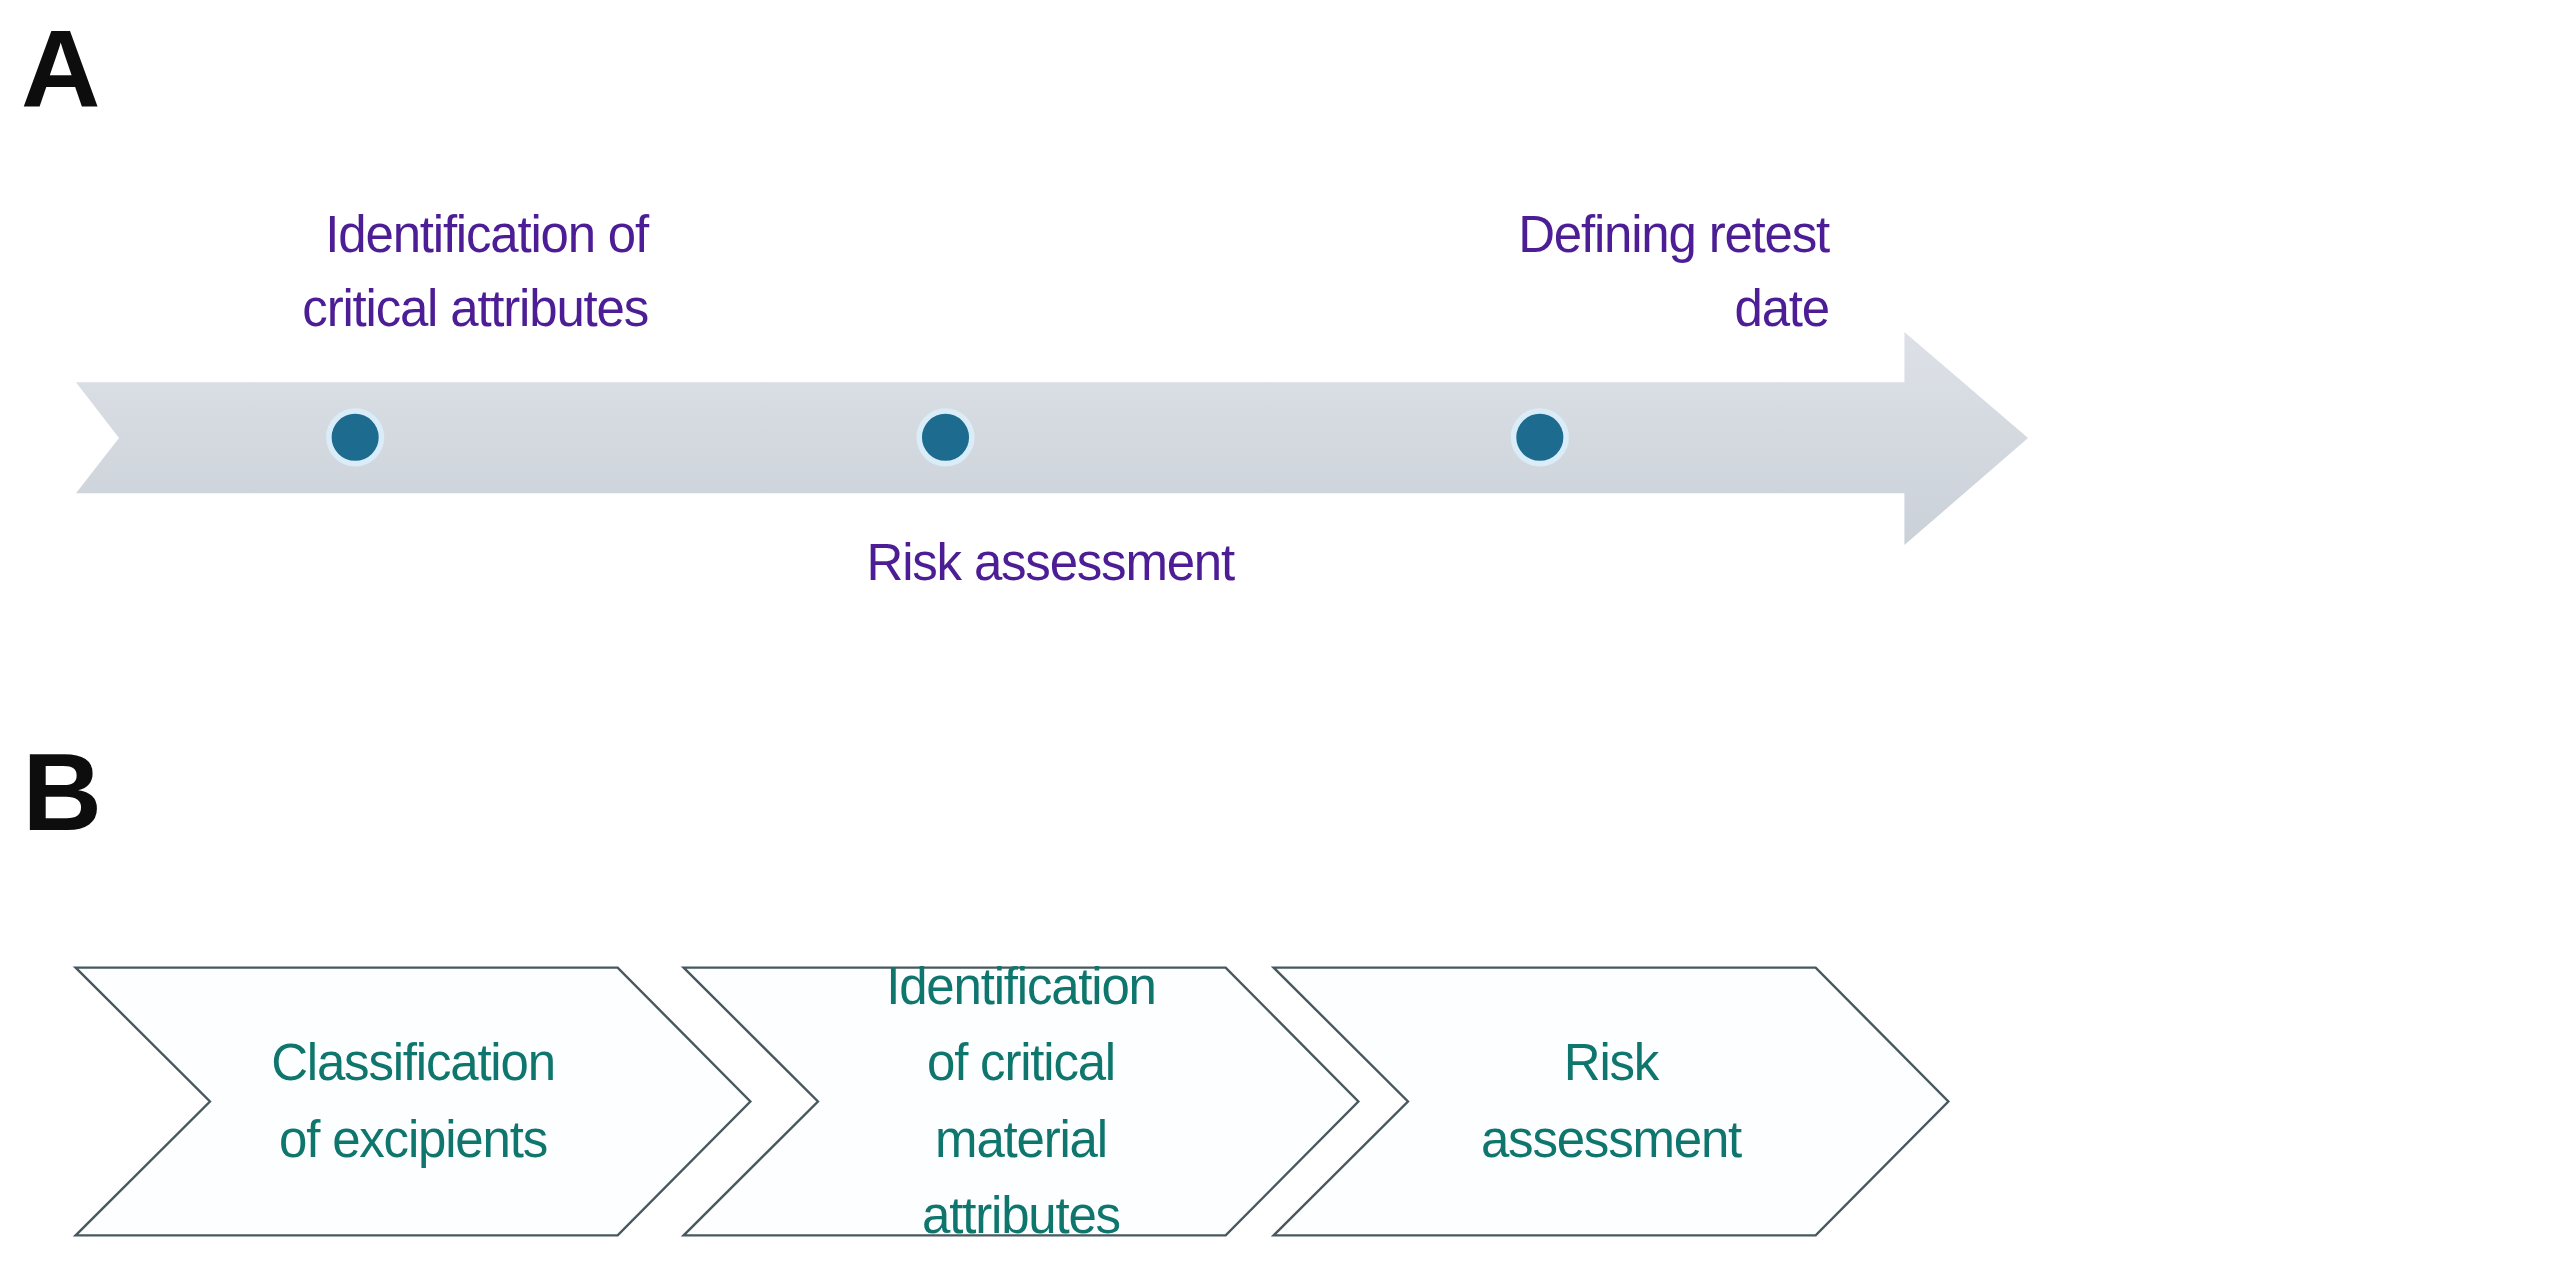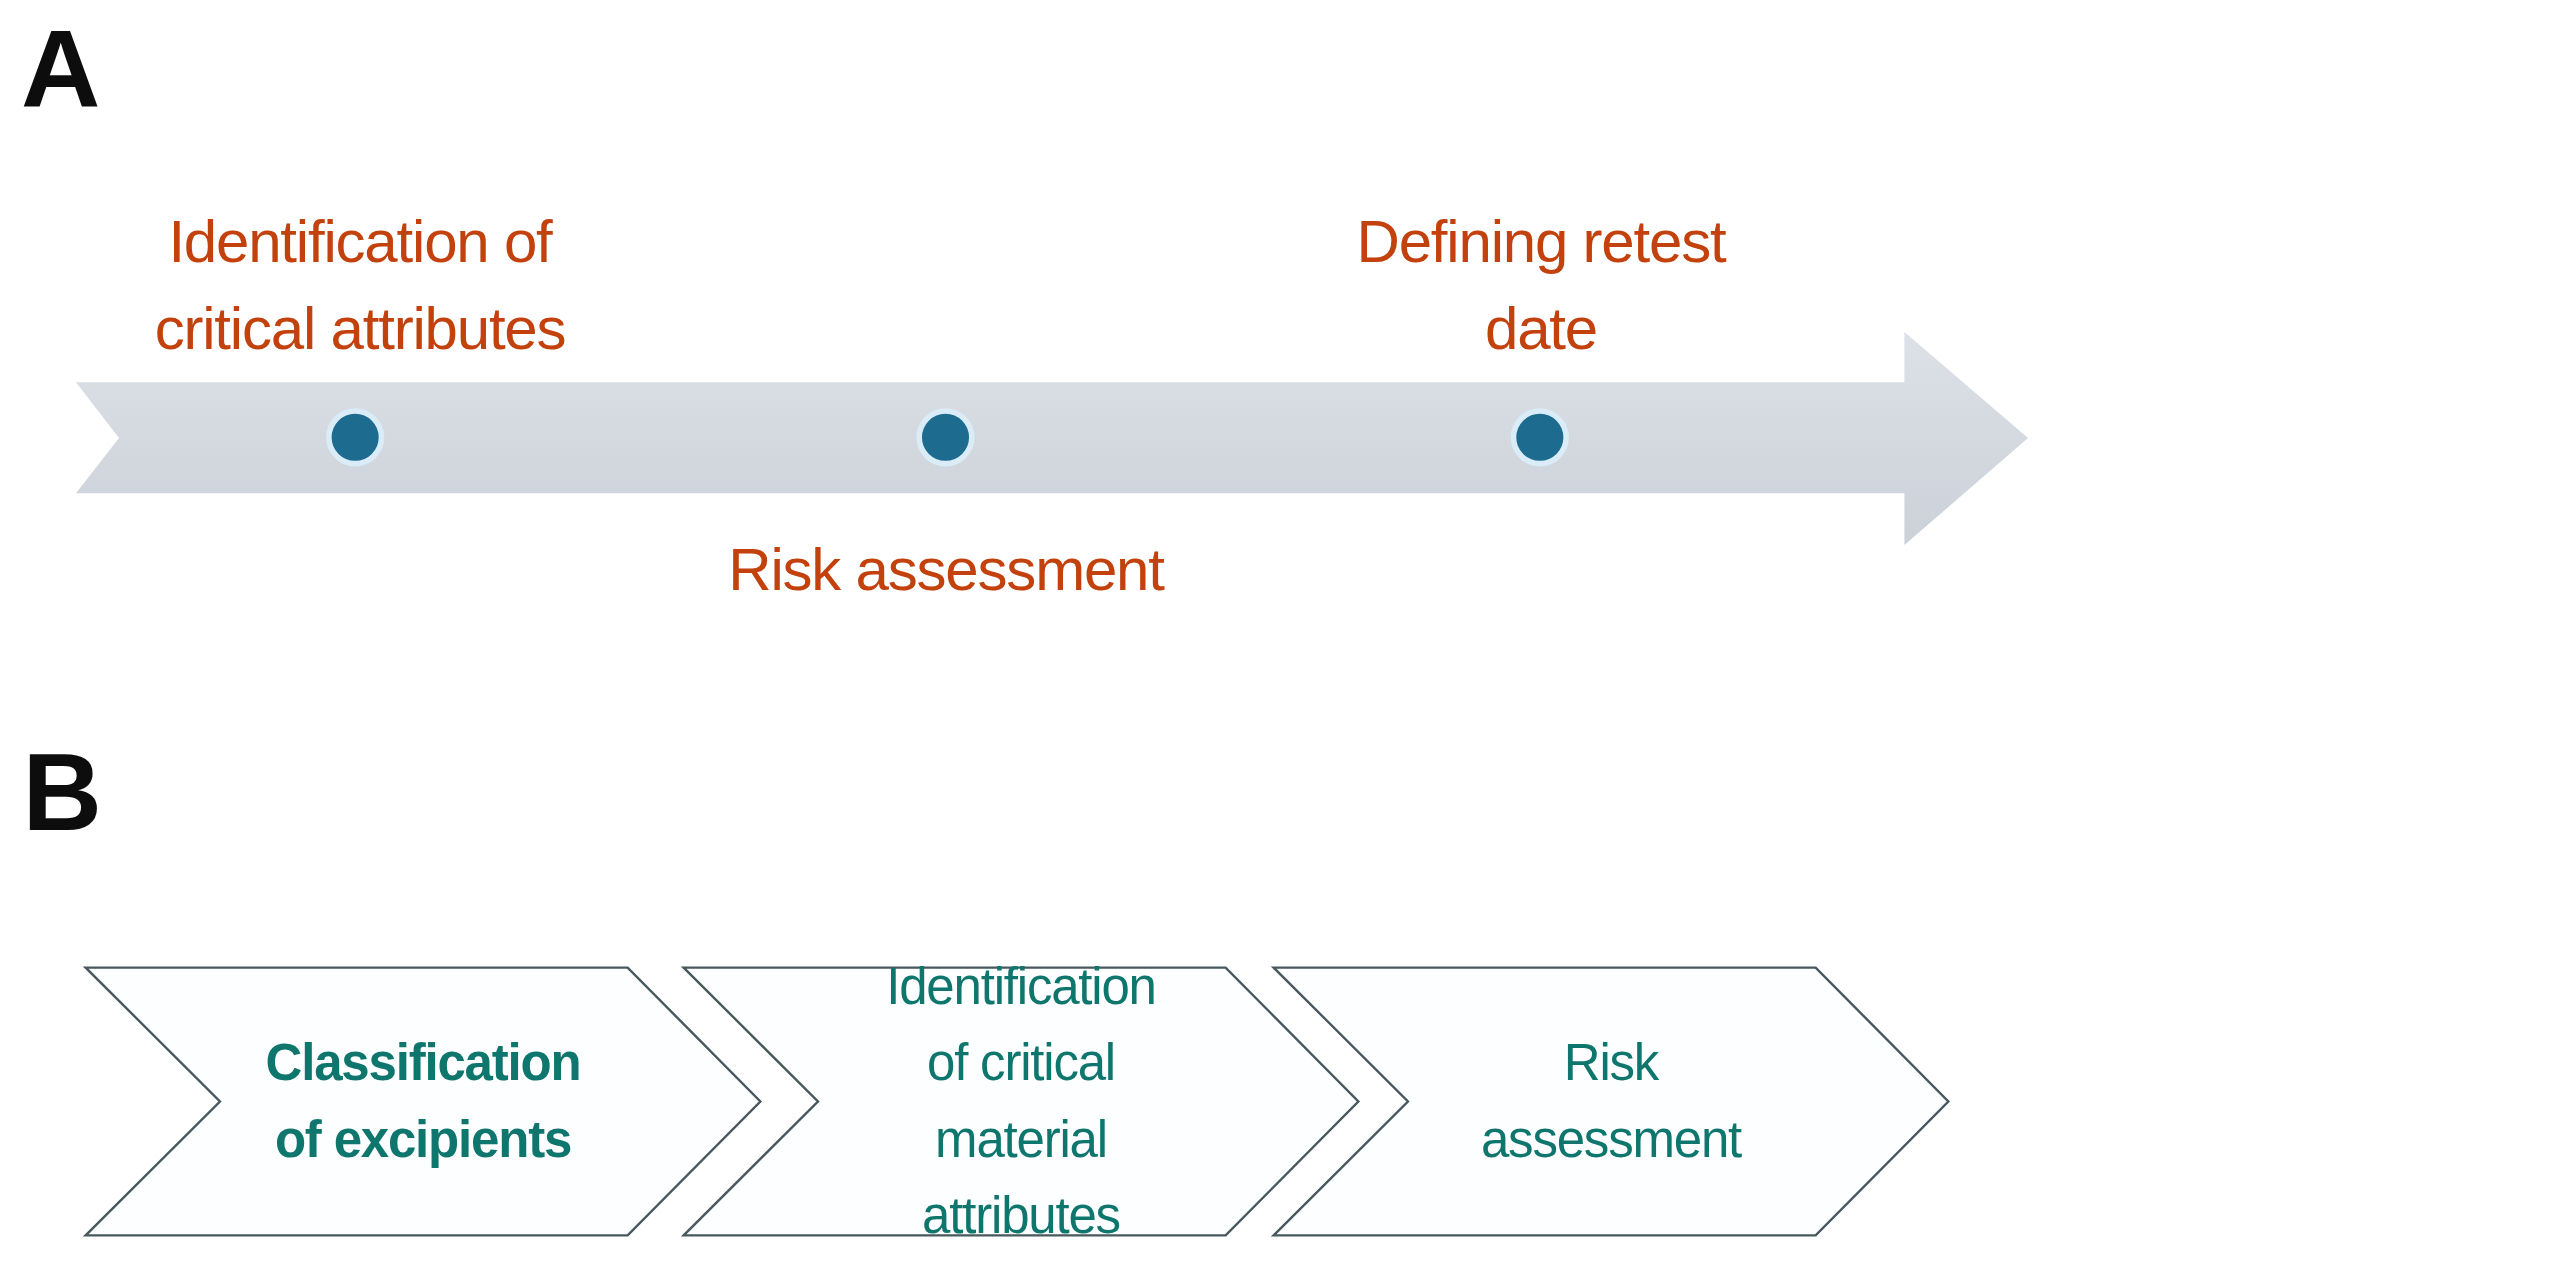--- a/index.html
+++ b/index.html
@@ -19,46 +19,46 @@
     line-height: 1;
     color: #0d0d0d;
     letter-spacing: 0;
   }
   .panel-letter.a { left: 21px; top: 12.8px; }
   .panel-letter.b { left: 22.4px; top: 737px; }
 
   .milestone-label {
     position: absolute;
     width: 576px;
-    text-align: center;
-    font-size: 60px;
+    text-align: right;
+    font-size: 51px;
     line-height: 1.45;
     letter-spacing: -1.2px;
     white-space: pre-line;
-    color: #c2410c;
+    color: #4c1d95;
   }
   .milestone-label.m0 { left: 72px;  top: 198px; }
   .milestone-label.m2 { left: 1253px; top: 198px; }
   .milestone-label.m1 { left: 658px; top: 526px; }
 
   .timeline-arrow-svg {
     position: absolute;
     left: 74px;
     top: 332px;
     width: 1956px;
     height: 213px;
   }
 
   .chevron {
     position: absolute;
     top: 966px;
     width: 678px;
     height: 271px;
   }
-  .chevron.c0 { left: 84px; font-weight: bold; }
+  .chevron.c0 { left: 74px; }
   .chevron.c1 { left: 682px; }
   .chevron.c2 { left: 1272px; }
   .chevron.c3 { left: 1888px; }
   .chevron svg {
     position: absolute;
     left: 0; top: 0;
     width: 100%; height: 100%;
     overflow: visible;
   }
   .chevron-label {

